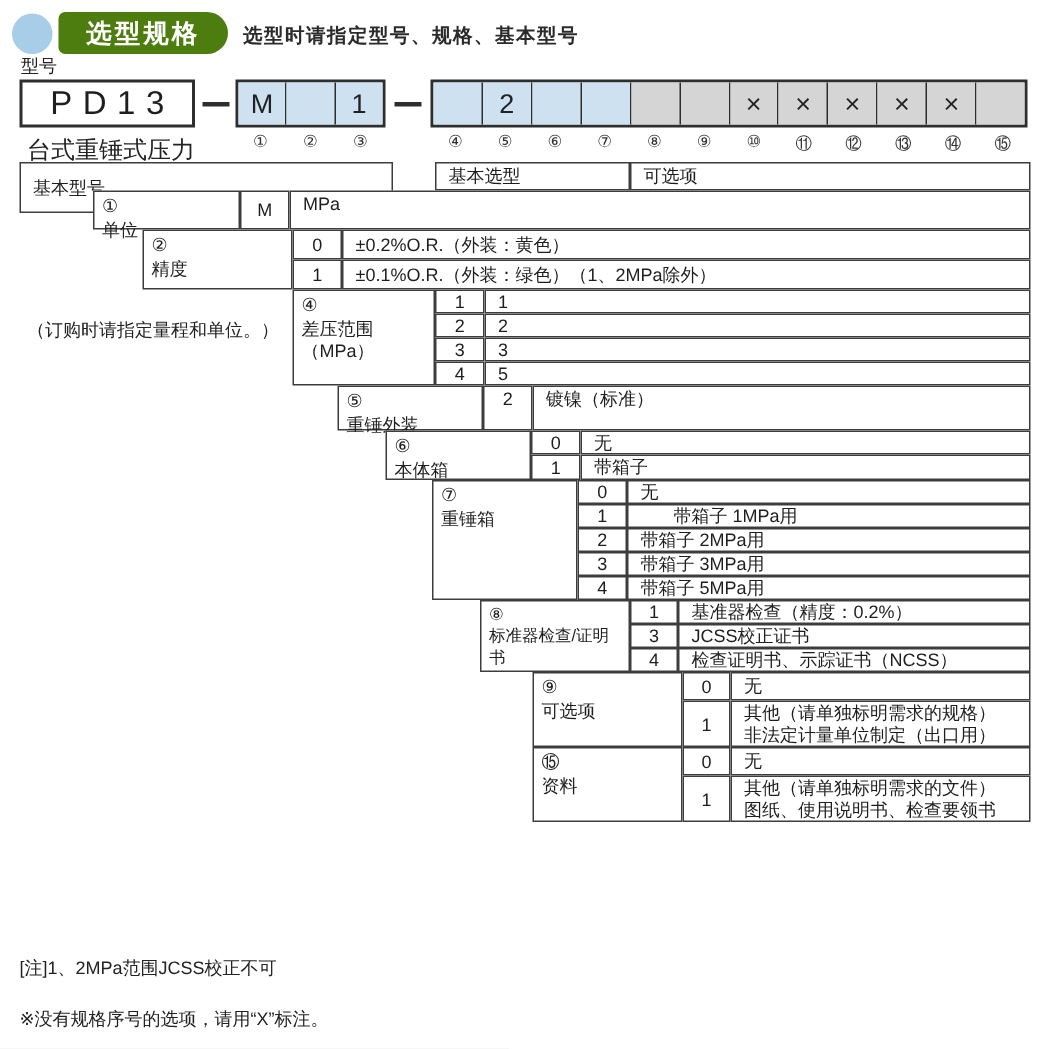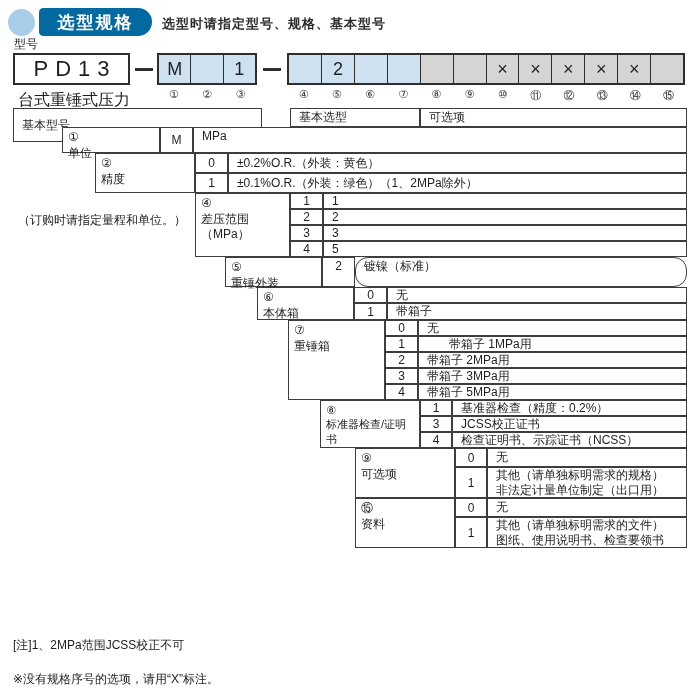--- a/index.html
+++ b/index.html
@@ -2,21 +2,21 @@
 <html><head>
 <meta charset="utf-8">
 <style>
   html,body{margin:0;padding:0;background:#f2f2f2;}
   .canvas{
     position:relative;width:700px;height:699px;background:#ffffff;
     font-family:"Liberation Sans","DejaVu Sans",sans-serif;color:#1e1e1e;overflow:hidden;
   }
   
   .badge-circle{position:absolute;left:8px;top:9px;width:27px;height:27px;border-radius:50%;background:#a7cde8;}
-  .badge-pill{position:absolute;left:39px;top:8px;width:113px;height:28px;background:#0369a1;
+  .badge-pill{position:absolute;left:39px;top:8px;width:113px;height:28px;background:#4d7c0f;
     border-radius:5px 16px 16px 5px;color:#fff;font-size:17px;font-weight:bold;
     display:flex;align-items:center;justify-content:center;letter-spacing:2px;}
   .subtitle{position:absolute;left:162px;top:15px;font-size:13px;font-weight:bold;color:#2b2b2b;letter-spacing:1px;}
   .model-label{position:absolute;left:14px;top:36px;font-size:12px;color:#222;}
   
   .base-box{position:absolute;left:13px;top:53px;width:117px;height:32px;border:2px solid #2e2e2e;
     box-sizing:border-box;background:#fff;display:flex;align-items:center;justify-content:center;
     font-size:22px;letter-spacing:7px;padding-left:7px;}
   .dash{position:absolute;height:3px;background:#2e2e2e;top:68px;}
   .boxgroup{position:absolute;top:53px;height:32px;border:2px solid #2e2e2e;box-sizing:border-box;display:flex;}
@@ -124,21 +124,21 @@
   <div class="cell desc" style="left:323px;top:225px;width:364px;height:16px;">3</div>
   <div class="cell code blue" style="left:290px;top:241px;width:33px;height:16px;">4</div>
   <div class="cell desc" style="left:323px;top:241px;width:364px;height:16px;">5</div>
   <div class="free-note" style="left:18px;top:212px;">（订购时请指定量程和单位。）</div>
 
   <div class="cell label-cell" style="left:225px;top:257px;width:97px;height:30px;">
     <div>⑤</div>
     <div>重锤外装</div>
   </div>
   <div class="cell code blue top" style="left:322px;top:257px;width:33px;height:30px;">2</div>
-  <div class="cell desc top" style="left:355px;top:257px;width:332px;height:30px;border-radius:13px;">镀镍（标准）</div>
+  <div class="cell desc top" style="left:355px;top:257px;width:332px;height:30px;">镀镍（标准）</div>
 
   <div class="cell label-cell" style="left:257px;top:287px;width:97px;height:33px;">
     <div>⑥</div>
     <div>本体箱</div>
   </div>
   <div class="cell code blue" style="left:354px;top:287px;width:33px;height:16px;">0</div>
   <div class="cell desc" style="left:387px;top:287px;width:300px;height:16px;">无</div>
   <div class="cell code blue" style="left:354px;top:303px;width:33px;height:17px;">1</div>
   <div class="cell desc" style="left:387px;top:303px;width:300px;height:17px;">带箱子</div>
 

